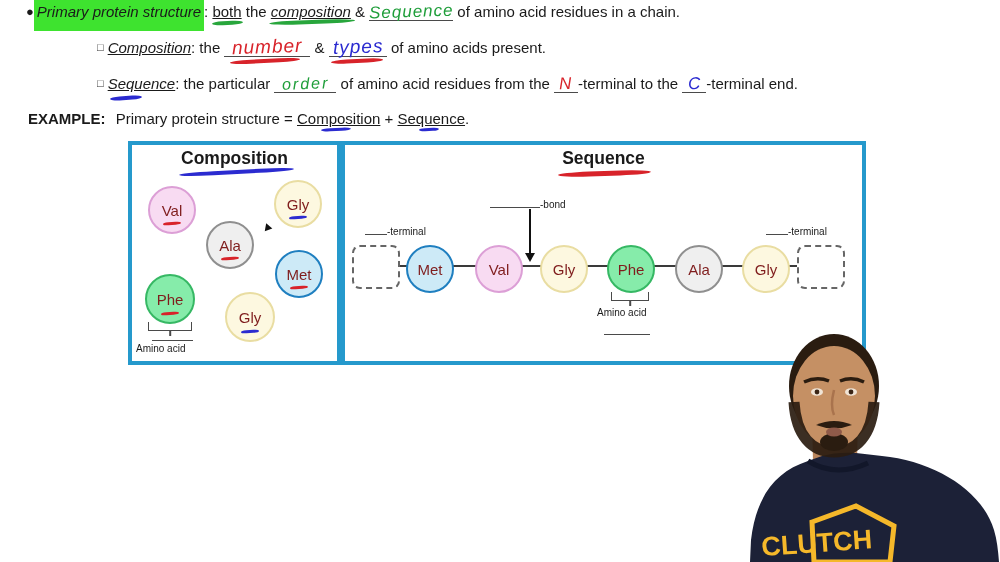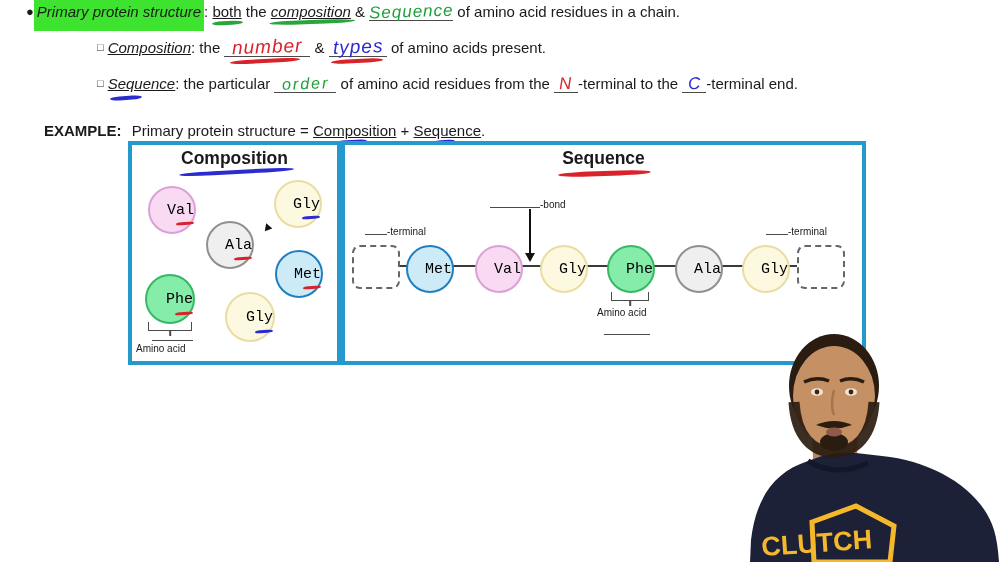--- a/index.html
+++ b/index.html
@@ -20,21 +20,21 @@
   .hw-blue{color:#2b2bd0;}
   .sw{position:absolute;height:3.5px;border-radius:60%/100%;}
   .sw-green{background:#28a63c;}
   .sw-red{background:#d8232a;}
   .sw-blue{background:#2b2bd0;}
   .box{position:absolute;border:4px solid #2599cc;background:#fff;}
   .box-title{position:absolute;top:3px;left:0;right:0;text-align:center;
              font-weight:bold;font-size:17.5px;}
   .box-title .tspan{position:relative;display:inline-block;}
   .aa{position:absolute;border-radius:50%;display:flex;align-items:center;
-      justify-content:flex-end;font-size:15px;color:#000000;font-family:Liberation Mono, monospace;}
+      justify-content:center;font-size:15px;color:#7f1d1d;}
   .aa .mark{position:absolute;height:3px;width:18px;border-radius:60%/100%;bottom:7px;
             transform:rotate(-4deg);}
   .aa-pink{background:#f8dbf2;border:2px solid #dc9fd6;}
   .aa-yellow{background:#fdf8e0;border:2px solid #e9dda2;}
   .aa-gray{background:#efefef;border:2px solid #8f8f8f;}
   .aa-blue{background:#cdeaf7;border:2.5px solid #1f7fc0;}
   .aa-green{background:#86ecaa;border:2px solid #36b864;}
   .bracket{position:absolute;border:1.6px solid #4a4a4a;border-top:none;height:8px;}
   .bracket::after{content:"";position:absolute;left:50%;top:100%;width:1.6px;height:6px;
                   background:#4a4a4a;transform:translateX(-50%);}
@@ -59,21 +59,21 @@
 </div>
 
 <div class="note-line" style="left:97px;top:37px;">
   <span class="sq-marker">□</span><span class="term">Composition</span><span>: the </span><span class="blank" style="width:86px;"><span class="hw hw-red" style="font-size:19px;">number</span><span class="sw sw-red" style="left:6px;right:10px;bottom:-7px;transform:rotate(-3deg);height:4px;"></span></span><span> &amp; </span><span class="blank" style="width:58px;"><span class="hw hw-blue" style="font-size:19px;">types</span><span class="sw sw-red" style="left:2px;right:4px;bottom:-7px;transform:rotate(-3deg);height:4px;"></span></span><span> of amino acids present.</span>
 </div>
 
 <div class="note-line" style="left:97px;top:73px;">
   <span class="sq-marker">□</span><span class="term"><span>Sequence</span><span class="sw sw-blue" style="left:2px;width:32px;bottom:-8px;transform:rotate(-4deg);height:4px;"></span></span><span>: the particular </span><span class="blank" style="width:62px;"><span class="hw hw-green" style="font-size:16px;letter-spacing:2px;">order</span></span><span> of amino acid residues from the </span><span class="blank" style="width:24px;"><span class="hw hw-red" style="font-size:17px;">N</span></span><span>-terminal to the </span><span class="blank" style="width:24px;"><span class="hw hw-blue" style="font-size:17px;">C</span></span><span>-terminal end.</span>
 </div>
 
-<div class="note-line" style="left:44px;top:109px;margin-top:12px;">
+<div class="note-line" style="left:28px;top:109px;">
   <span style="font-weight:bold;">EXAMPLE:</span>
   <span style="display:inline-block;width:6px;"></span><span>Primary protein structure = </span><span class="wref"><span>Composition</span><span class="sw sw-blue" style="left:24px;width:30px;bottom:-4px;height:3px;transform:rotate(-3deg);"></span></span><span> + </span><span class="wref"><span>Sequence</span><span class="sw sw-blue" style="left:22px;width:20px;bottom:-4px;height:3px;transform:rotate(-3deg);"></span></span><span>.</span>
 </div>
 
 <div class="box" style="left:128px;top:141px;width:205px;height:216px;">
   <div class="box-title">
     <span class="tspan"><span>Composition</span><span class="sw sw-blue" style="left:-2px;right:-6px;bottom:-5px;height:4px;transform:rotate(-3deg);"></span></span>
   </div>
 
   <div class="aa aa-pink" style="left:16px;top:41px;width:44px;height:44px;">

